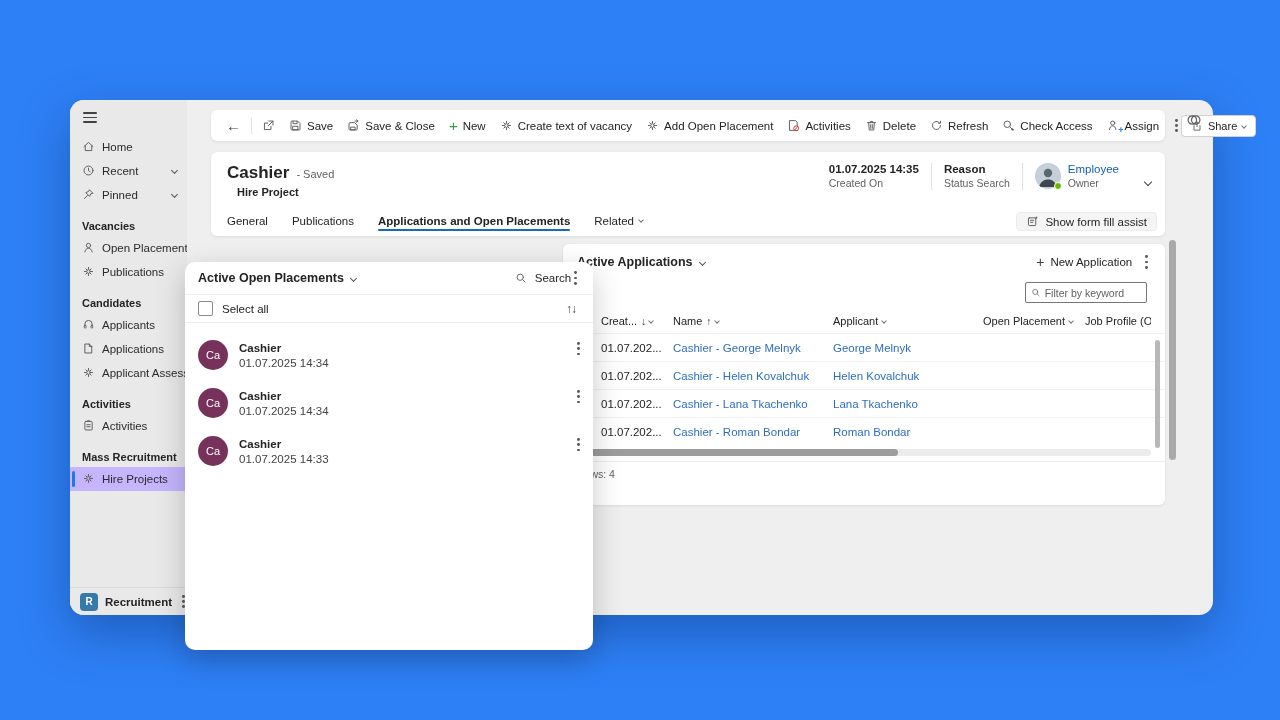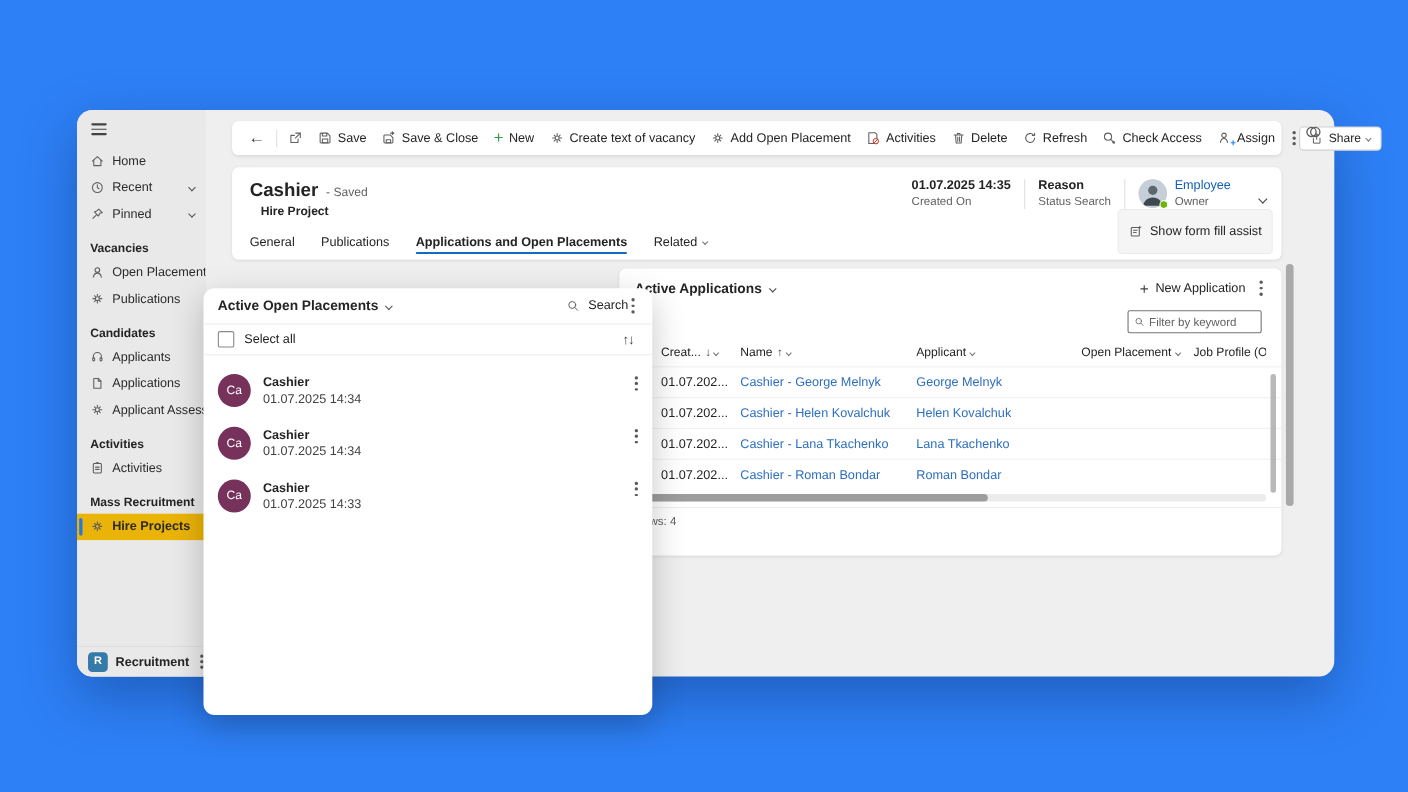--- a/index.html
+++ b/index.html
@@ -19,21 +19,21 @@
     border-radius:14px;box-shadow:0 18px 50px rgba(13,52,120,.45);}
 
   
   .sidebar{position:absolute;left:0;top:0;bottom:0;width:117px;background:#e9e9e9;
     border-radius:14px 0 0 14px;font-size:11.5px;overflow:hidden;}
   .hamburger{margin:12px 0 12px 13px;width:14px;display:flex;flex-direction:column;gap:3px;cursor:pointer;}
   .hamburger i{height:1.5px;background:#424242;border-radius:1px;}
   .sb-item{display:flex;align-items:center;gap:7px;height:24px;padding-left:12px;white-space:nowrap;
     overflow:hidden;color:#2b2b2b;position:relative;cursor:pointer;}
   .sb-item svg{flex:0 0 auto;}
-  .sb-item.active{background:#eab308;font-weight:700;}
+  .sb-item.active{background:#c4b5fd;font-weight:400;}
   .sb-item.active::before{content:"";position:absolute;left:2px;top:4px;bottom:4px;width:2.5px;
     border-radius:2px;background:#2479e0;}
   .sb-label{font-weight:700;font-size:11px;height:20px;display:flex;align-items:center;
     padding-left:12px;margin-top:9px;white-space:nowrap;overflow:hidden;}
   .sb-chev{margin-left:auto;margin-right:10px;}
   .chev{display:inline-block;width:5px;height:5px;border-right:1.3px solid #555;
     border-bottom:1.3px solid #555;transform:rotate(45deg);}
   .sb-bottom{position:absolute;left:0;right:0;bottom:0;height:28px;border-top:1px solid #dadada;
     display:flex;align-items:center;gap:7px;padding-left:10px;background:#e9e9e9;
     border-radius:0 0 0 14px;font-weight:700;}
@@ -75,21 +75,21 @@
   .owner-name{font-size:11.5px;color:#1160b7;cursor:pointer;}
   .owner-label{font-size:10.5px;color:#616161;margin-top:2px;}
   .hdr-collapse{margin-left:14px;margin-top:8px;cursor:pointer;}
   .chev.lg{width:6px;height:6px;border-color:#424242;}
   .tabs{position:absolute;left:16px;bottom:0;height:30px;display:flex;align-items:flex-end;gap:24px;}
   .tab{position:relative;font-size:11.5px;padding-bottom:9px;cursor:pointer;color:#242424;
     display:flex;align-items:center;gap:5px;margin-top:11px;}
   .tab.active{font-weight:700;}
   .tab.active::after{content:"";position:absolute;left:0;right:0;bottom:5px;height:2.5px;
     border-radius:2px;background:#116ebe;}
-  .assist-btn{position:absolute;right:8px;bottom:5px;height:41px;display:flex;align-items:center;gap:6px;
+  .assist-btn{position:absolute;right:8px;bottom:5px;height:19px;display:flex;align-items:center;gap:6px;
     padding:0 9px;background:#f5f5f5;border:1px solid #ebebeb;border-radius:4px;font-size:11.5px;cursor:pointer;}
 
   
   .rightcard{position:absolute;left:493px;top:144px;width:602px;height:261px;background:#fff;
     border-radius:6px;box-shadow:0 1px 3px rgba(0,0,0,.08);}
   .rc-head{display:flex;align-items:center;height:36px;padding:0 14px;}
   .rc-title{font-size:12.5px;font-weight:700;display:flex;align-items:center;gap:7px;cursor:pointer;}
   .rc-actions{margin-left:auto;display:flex;align-items:center;gap:10px;}
   .newapp-btn{display:flex;align-items:center;gap:6px;font-size:11.5px;cursor:pointer;}
   .plus-dark{font-size:14px;color:#424242;line-height:1;}

